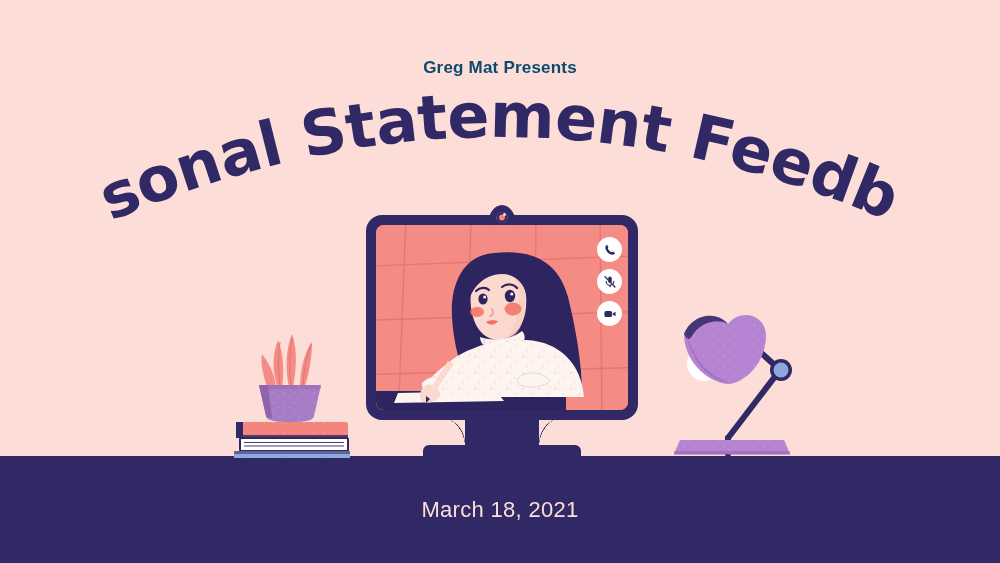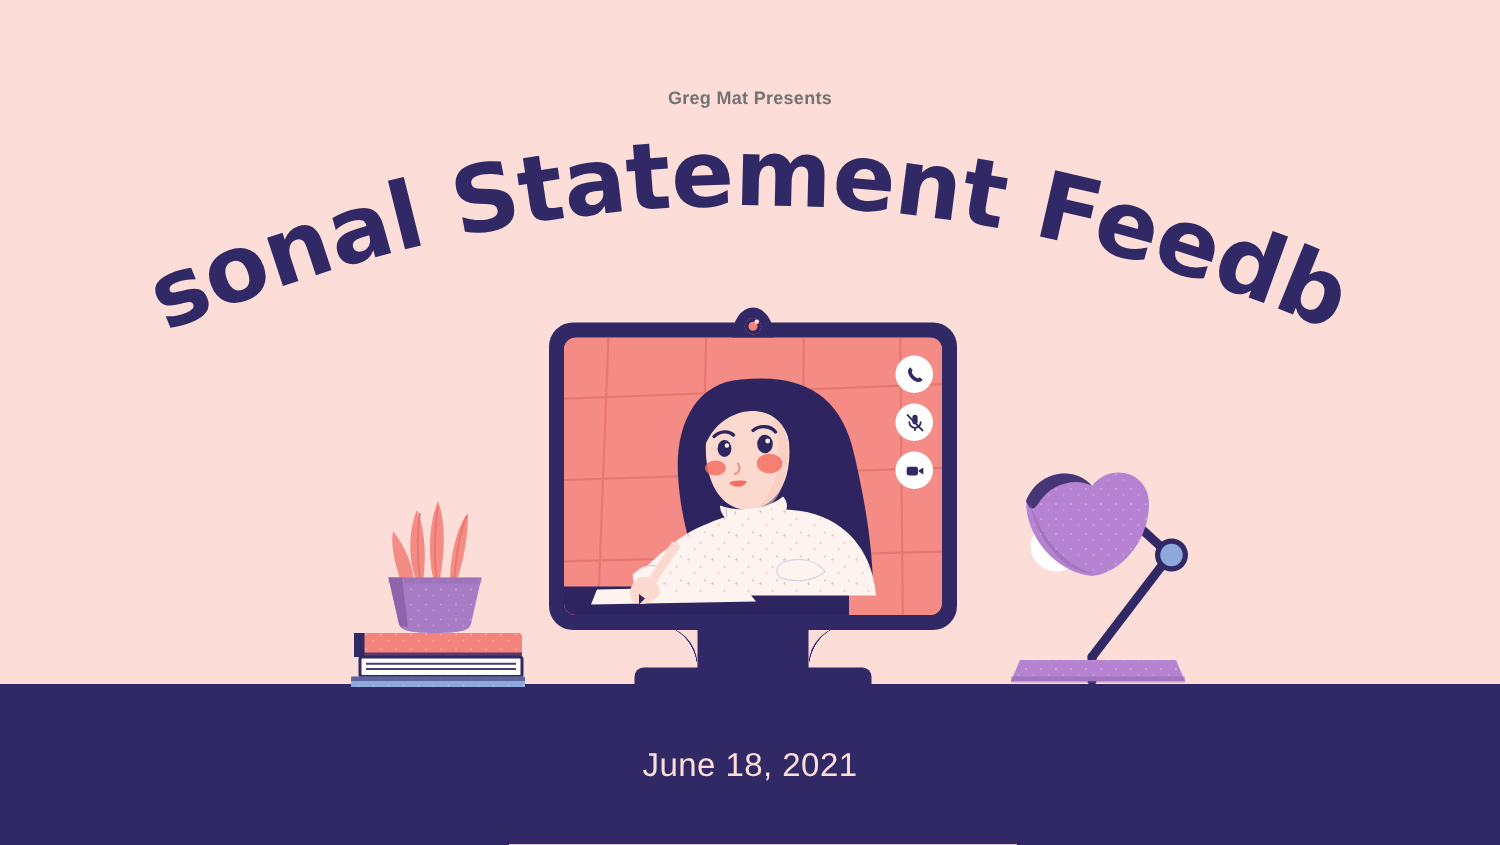--- a/index.html
+++ b/index.html
@@ -13,21 +13,21 @@
 
   
   .floor{
     position:absolute;left:0;right:0;top:456px;height:107px;
     background:#312965;
   }
 
   
   .presenter{
     position:absolute;top:58px;left:0;right:0;text-align:center;
-    font-size:12px;font-weight:bold;color:#737373;
+    font-size:17px;font-weight:bold;color:#0c4a6e;
     letter-spacing:.2px;
   }
 
   
   .title-wrap{
     position:absolute;left:0;top:86px;width:1000px;height:135px;
   }
   .title-wrap svg{width:1000px;height:135px;display:block;overflow:visible;}
   .title-wrap text{
     fill:#312965;
@@ -338,15 +338,15 @@
 
       <circle cx="119" cy="68" r="11" fill="#312965"></circle>
       <circle cx="119" cy="68" r="7.5" fill="#8FA8DC"></circle>
 
       <path d="M 18,138 L 122,138 L 128,152 L 12,152 Z" fill="#B583D2"></path>
       <path d="M 18,138 L 122,138 L 128,152 L 12,152 Z" fill="url(#grain2)"></path>
       <rect x="12" y="149" width="116" height="4" fill="#8F64AC" opacity=".5"></rect>
     </svg>
   </div>
 
-  <div class="date">June 18, 2021</div>
+  <div class="date">March 18, 2021</div>
 
 </div>
 
 </body></html>

